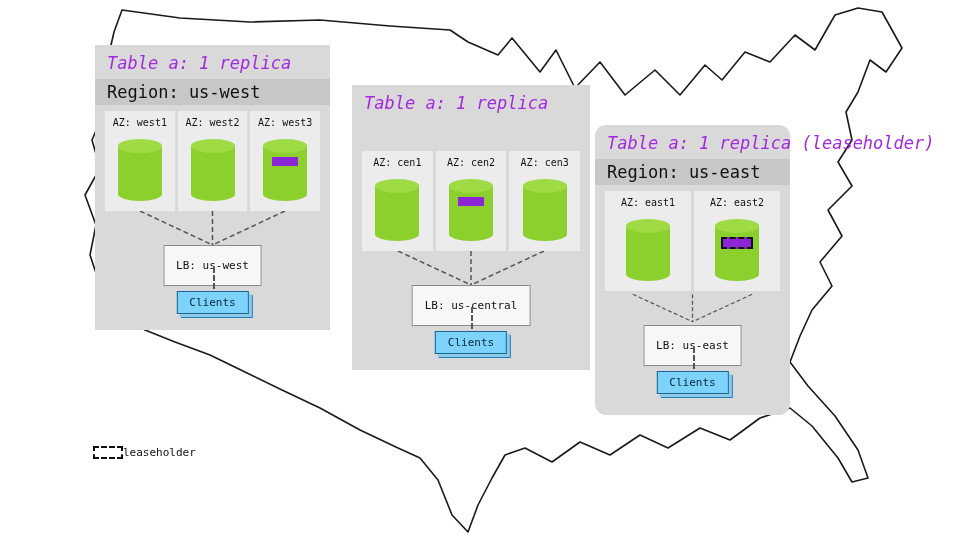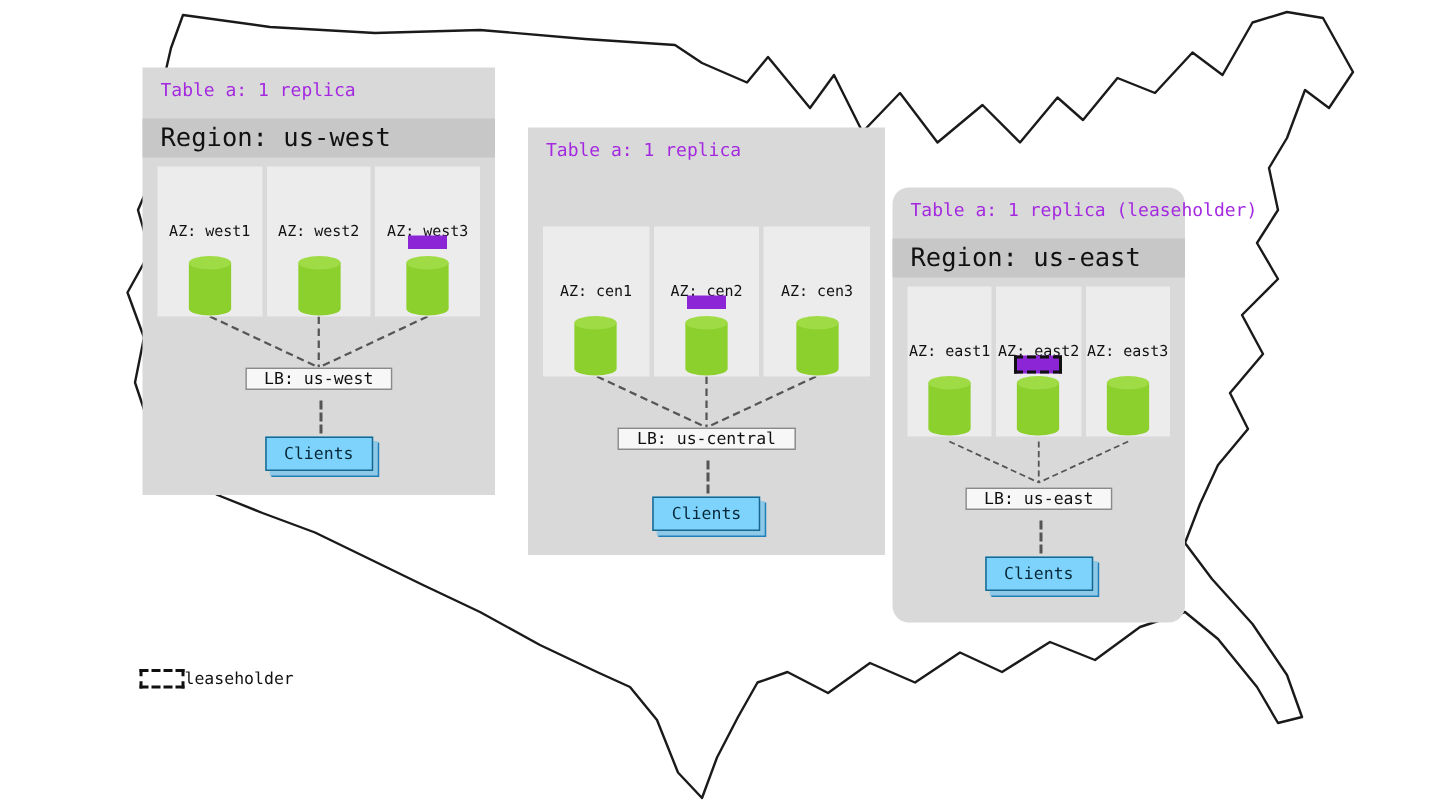--- a/index.html
+++ b/index.html
@@ -1,32 +1,32 @@
 <!DOCTYPE html>
 <html><head>
 <meta charset="utf-8">
 <style>
   html,body{margin:0;padding:0;}
   .stage{position:relative;width:960px;height:540px;background:#ffffff;overflow:hidden;
          font-family:"DejaVu Sans Mono","Liberation Mono",monospace;color:#111;}
   .map{position:absolute;left:0;top:0;z-index:0;}
   .panel{position:absolute;z-index:2;background:#d9d9d9;}
-  .panel-title{position:absolute;top:8px;left:12px;font-size:12px;color:#a428e0;white-space:nowrap;}
+  .panel-title{position:absolute;top:8px;left:12px;font-size:17px;color:#a428e0;white-space:nowrap;font-style:italic;}
   .region-header{position:absolute;top:34px;left:0;right:0;height:26px;background:#c7c7c7;
                  font-size:17px;line-height:26px;padding-left:12px;box-sizing:border-box;}
   .az-row{position:absolute;top:66px;left:10px;right:10px;height:100px;display:flex;gap:3px;}
   .az{flex:1;background:#ececec;position:relative;display:flex;flex-direction:column;align-items:center;}
-  .az-label{font-size:10px;padding-top:6px;white-space:nowrap;margin-top:32px;}
+  .az-label{font-size:10px;padding-top:6px;white-space:nowrap;}
   .cyl{margin-top:10px;display:block;}
   .replica-marker{position:absolute;top:46px;left:50%;transform:translateX(-50%);
                   width:26px;height:9px;background:#8b25d6;z-index:3;}
   .replica-marker.leaseholder{border:2px dashed #101010;width:28px;height:8px;background:#8b25d6;}
   .connectors{position:absolute;left:0;height:34px;width:100%;}
   .lb-box{position:absolute;left:50%;transform:translateX(-50%);background:#f7f7f7;
-          border:1px solid #8a8a8a;font-size:11px;padding:0 12px;white-space:nowrap;}
+          border:1px solid #8a8a8a;font-size:11px;padding:13px 12px;white-space:nowrap;}
   .vline{position:absolute;left:50%;width:0;border-left:2px dashed #555;height:22px;}
   .clients{position:absolute;left:50%;transform:translateX(-50%);background:#7dd3fc;
            border:1px solid #17678f;font-size:11px;padding:4px 12px;white-space:nowrap;
            box-shadow:3px 3px 0 #8fc9e8,4px 4px 0 #1f7fb8;color:#062738;}
   .legend{position:absolute;left:93px;top:446px;z-index:2;display:flex;align-items:center;gap:0;}
   .legend-swatch{display:inline-block;width:26px;height:9px;border:2px dashed #101010;background:#fff;}
   .legend-label{font-size:11px;}
 </style>
 </head>
 <body>
@@ -127,28 +127,20 @@
 
       </div>
       <div class="az">
         <div class="az-label">AZ: east2</div>
         <svg class="cyl" width="46" height="64" viewBox="0 0 46 64">
           <path d="M1 8 v48 a22 7 0 0 0 44 0 v-48 Z" fill="#8bd02c"></path>
             <ellipse cx="23" cy="8" rx="22" ry="7" fill="#9fdb45"></ellipse>
         </svg>
         <div class="replica-marker leaseholder"></div>
       </div>
-      <div class="az">
-        <div class="az-label">AZ: east3</div>
-        <svg class="cyl" width="46" height="64" viewBox="0 0 46 64">
-          <path d="M1 8 v48 a22 7 0 0 0 44 0 v-48 Z" fill="#8bd02c"></path>
-            <ellipse cx="23" cy="8" rx="22" ry="7" fill="#9fdb45"></ellipse>
-        </svg>
-
-      </div>
     </div>
     <svg class="connectors" style="top:166px;" viewBox="0 0 242 34">
       <line x1="47" y1="0" x2="121" y2="34" stroke="#555" stroke-width="1.5" stroke-dasharray="5 3"></line>
       <line x1="121" y1="0" x2="121" y2="34" stroke="#555" stroke-width="1.5" stroke-dasharray="5 3"></line>
       <line x1="195" y1="0" x2="121" y2="34" stroke="#555" stroke-width="1.5" stroke-dasharray="5 3"></line>
     </svg>
     <div class="lb-box" style="top:200px;">LB: us-east</div>
     <div class="vline" style="top:222px;"></div>
     <div class="clients" style="top:246px;">Clients</div>
   </div>

